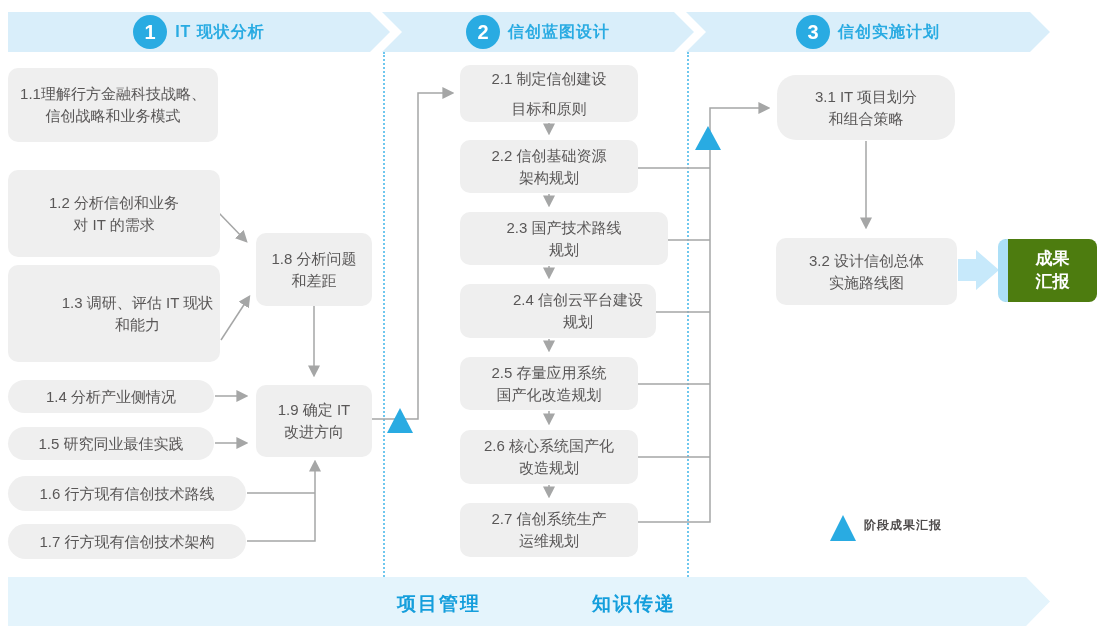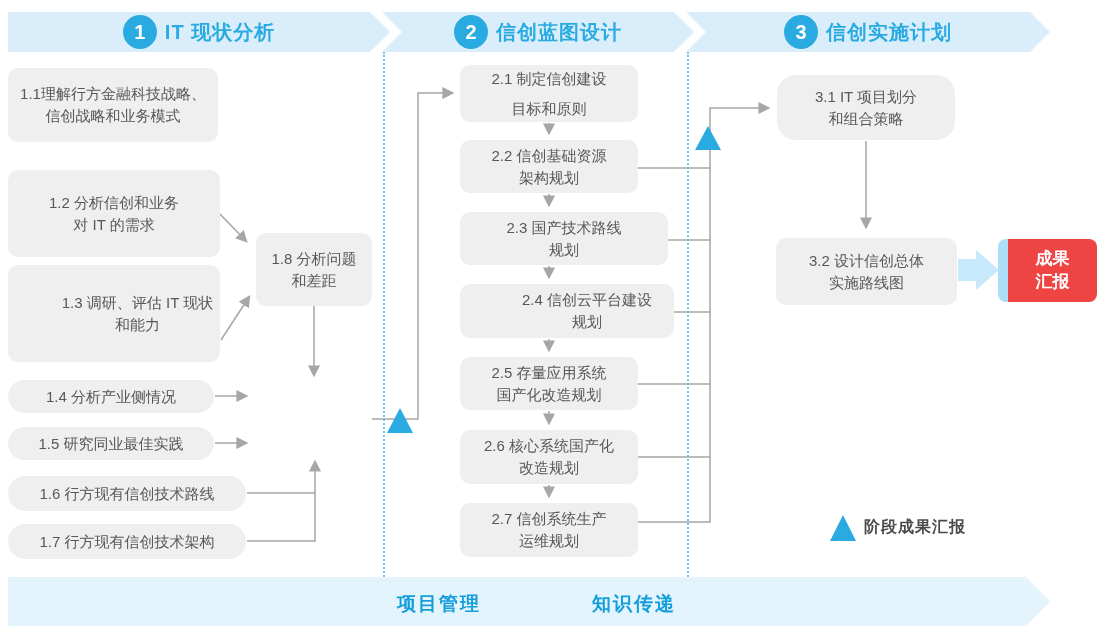--- a/index.html
+++ b/index.html
@@ -21,61 +21,61 @@
   }
   .banner.first  { clip-path: polygon(0 0, calc(100% - 20px) 0, 100% 50%, calc(100% - 20px) 100%, 0 100%); }
   .banner.notch  { clip-path: polygon(0 0, calc(100% - 20px) 0, 100% 50%, calc(100% - 20px) 100%, 0 100%, 20px 50%); }
   .phase-group { display: flex; align-items: center; gap: 8px; }
   .phase-circle {
     width: 34px; height: 34px; border-radius: 50%;
     background: #29ABE2; color: #fff;
     font-size: 20px; font-weight: 700;
     display: flex; align-items: center; justify-content: center;
   }
-  .phase-title { color: #29ABE2; font-size: 20px; font-weight: 700; letter-spacing: 1px; }
+  .phase-title { color: #29ABE2; font-size: 16px; font-weight: 700; letter-spacing: 1px; }
   
   .dotline {
     position: absolute; top: 52px; height: 525px; width: 0;
     border-left: 2px dotted #6FC7EE;
   }
   
   .gbox {
     position: absolute;
     background: #EFEFEF; border-radius: 10px;
     color: #595757; font-size: 15px; line-height: 1.45;
     display: flex; flex-direction: column;
     align-items: center; justify-content: center;
     text-align: center; z-index: 3;
   }
   .pill { border-radius: 18px; }
   
   .result-box {
     position: absolute;
-    background: #ef4444; border-left: 10px solid #ACDFF7;
+    background: #4d7c0f; border-left: 10px solid #ACDFF7;
     border-radius: 8px;
     color: #ffffff; font-size: 17px; font-weight: 700; line-height: 1.35;
     display: flex; flex-direction: column;
     align-items: center; justify-content: center; text-align: center;
     z-index: 3;
   }
   
   .footer-banner {
     position: absolute; left: 8px; top: 577px; width: 1042px; height: 49px;
     background: #E4F4FC;
     clip-path: polygon(0 0, calc(100% - 24px) 0, 100% 50%, calc(100% - 24px) 100%, 0 100%);
     z-index: 2;
   }
   .footer-label {
     position: absolute; top: 591px; z-index: 4;
     color: #149EDC; font-size: 19px; font-weight: 700; letter-spacing: 2px;
   }
   
   .legend-label {
     position: absolute; left: 864px; top: 517px;
-    color: #4D4A4A; font-size: 16px; font-weight: 700; letter-spacing: 1px;
+    color: #4D4A4A; font-size: 12px; font-weight: 700; letter-spacing: 1px;
     z-index: 3;
   }
   
   .overlay { position: absolute; left: 0; top: 0; z-index: 2; pointer-events: none; }
 </style>
 </head>
 <body>
 
 <div class="stage">
 
@@ -167,34 +167,38 @@
   <div class="gbox pill" style="left:8px; top:476px; width:238px; height:35px;">
     <span>1.6 行方现有信创技术路线</span>
   </div>
   <div class="gbox pill" style="left:8px; top:524px; width:238px; height:35px;">
     <span>1.7 行方现有信创技术架构</span>
   </div>
   <div class="gbox" style="left:256px; top:233px; width:116px; height:73px;">
     <span>1.8 分析问题</span>
     <span>和差距</span>
   </div>
+  <div class="gbox" style="left:256px; top:385px; width:116px; height:72px;">
+    <span>1.9 确定 IT</span>
+    <span>改进方向</span>
+  </div>
 
   <div class="gbox" style="left:460px; top:65px; width:178px; height:57px;gap:8px;">
     <span>2.1 制定信创建设</span>
     <span>目标和原则</span>
   </div>
   <div class="gbox" style="left:460px; top:140px; width:178px; height:53px;">
     <span>2.2 信创基础资源</span>
     <span>架构规划</span>
   </div>
   <div class="gbox" style="left:460px; top:212px; width:208px; height:53px;">
     <span>2.3 国产技术路线</span>
     <span>规划</span>
   </div>
-  <div class="gbox" style="left:460px; top:284px; width:214px; height:54px;padding-left:40px;">
+  <div class="gbox" style="left:460px; top:284px; width:196px; height:54px;padding-left:40px;">
     <span>2.4 信创云平台建设</span>
     <span>规划</span>
   </div>
   <div class="gbox" style="left:460px; top:357px; width:178px; height:53px;">
     <span>2.5 存量应用系统</span>
     <span>国产化改造规划</span>
   </div>
   <div class="gbox" style="left:460px; top:430px; width:178px; height:54px;">
     <span>2.6 核心系统国产化</span>
     <span>改造规划</span>

